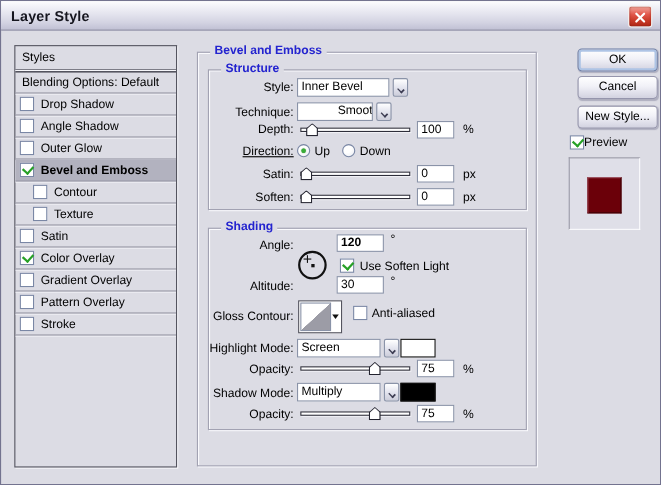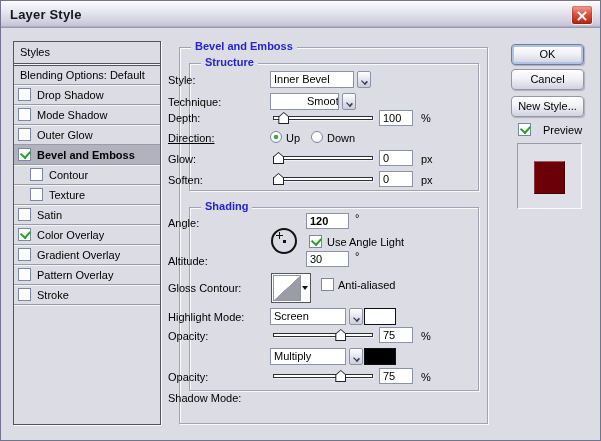--- a/index.html
+++ b/index.html
@@ -70,21 +70,21 @@
   }
   .arrow-btn::after{
     content:"";position:absolute;left:3px;top:6px;width:5px;height:5px;
     border-right:2px solid #3c3c52;border-bottom:2px solid #3c3c52;transform:rotate(45deg) scale(.8,.6);
   }
   .tinput{
     position:absolute;width:34px;height:16px;background:#fff;border:1px solid #8a93a8;
     font-family:"Liberation Sans","DejaVu Sans",sans-serif;font-size:11px;padding:0 3px;color:#000;
   }
   .unit{position:absolute;color:#000;}
-  .flabel{position:absolute;left:167px;width:80px;}
+  .flabel{position:absolute;left:186px;width:80px;text-align:right;}
 
   .slider{position:absolute;width:100px;height:14px;}
   .slider .track{position:absolute;left:0;top:5px;width:100%;height:4px;background:#fff;
     border:1px solid #2e2e3a;box-shadow:1px 1px 0 #f0f0f5;cursor:pointer;}
   .slider .thumb{position:absolute;top:1px;width:11px;height:12px;background:#22222e;
     clip-path:polygon(50% 0,100% 40%,100% 100%,0 100%,0 40%);cursor:pointer;}
   .slider .thumb::after{content:"";position:absolute;left:1px;top:1px;right:1px;bottom:1px;
     background:#fff;clip-path:polygon(50% 0,100% 40%,100% 100%,0 100%,0 40%);}
 
   
@@ -102,27 +102,27 @@
   .contour{position:absolute;left:270px;top:272px;width:40px;height:30px;border:1px solid #54545f;background:#fff;cursor:pointer;}
   .contour .thumb-img{position:absolute;left:1px;top:1px;width:28px;height:26px;
     background:linear-gradient(to bottom right,#ffffff 49.5%,#9c9ca6 50.5%);border:1px solid #8a93a8;}
   .contour .drop{position:absolute;right:2px;top:12px;width:0;height:0;
     border-left:3px solid transparent;border-right:3px solid transparent;border-top:4px solid #111;}
 
   .swatch{position:absolute;width:32px;height:17px;border:1px solid #111;cursor:pointer;}
 
   
   .btn{
-    position:absolute;left:510px;width:73px;height:21px;border-radius:4px;
+    position:absolute;left:524px;width:73px;height:21px;border-radius:4px;
     border:1px solid #9595ac;color:#000;text-align:center;line-height:19px;cursor:pointer;
     background:linear-gradient(180deg,#ffffff,#f1f1f7 45%,#e3e3ed 70%,#d2d2e0);
     box-shadow:1px 1px 1px rgba(90,90,120,.35);
   }
   .btn.default{border-color:#6b7da5;box-shadow:inset 0 0 0 2px #aec4e5,1px 1px 1px rgba(90,90,120,.35);}
-  .preview-wrap{position:absolute;left:517px;top:122px;display:flex;align-items:center;gap:12px;text-align:center;}
+  .preview-wrap{position:absolute;left:517px;top:122px;display:flex;align-items:center;gap:0;text-align:center;}
   .preview-box{
     position:absolute;left:516px;top:142px;width:65px;height:66px;background:#dfdfe8;
     border-top:1px solid #9a9aa6;border-left:1px solid #9a9aa6;border-right:1px solid #fbfbfd;border-bottom:1px solid #fbfbfd;
   }
   .preview-chip{position:absolute;left:16px;top:17px;width:31px;height:33px;
     border-top:1px solid #a25a68;border-left:1px solid #8c3340;border-right:1px solid #3d0005;border-bottom:1px solid #3d0005;}
 </style>
 </head>
 <body>
 
@@ -137,21 +137,21 @@
     <div class="list-header">Styles</div>
     <div class="dbl-sep"></div>
     <div class="blend-row">Blending Options: Default</div>
     <div id="styles-list">
         <div class="srow">
           <span class="cb"></span>
           <span class="lbl">Drop Shadow</span>
         </div>
         <div class="srow">
           <span class="cb"></span>
-          <span class="lbl">Mode Shadow</span>
+          <span class="lbl">Angle Shadow</span>
         </div>
         <div class="srow">
           <span class="cb"></span>
           <span class="lbl">Outer Glow</span>
         </div>
         <div class="srow sel">
           <span class="cb on"></span>
           <span class="lbl">Bevel and Emboss</span>
         </div>
         <div class="srow ind">
@@ -206,21 +206,21 @@
   </div>
   <input class="tinput" style="left: 378px; top: 109px;" value="100">
   <span class="unit" style="left:420px;top:111px;">%</span>
 
   <span class="flabel" style="top:131px;text-decoration:underline;">Direction:</span>
   <span class="radio on" style="left:269px;top:130px;"></span>
   <span class="unit" style="left:285px;top:131px;">Up</span>
   <span class="radio" style="left:310px;top:130px;"></span>
   <span class="unit" style="left:326px;top:131px;">Down</span>
 
-  <span class="flabel" style="top:152px;">Glow:</span>
+  <span class="flabel" style="top:152px;">Satin:</span>
   <div class="slider" style="left:272px;top:150px;">
     <div class="track"></div>
     <div class="thumb" style="left: calc(0% + 0px);"></div>
   </div>
   <input class="tinput" style="left: 378px; top: 149px;" value="0">
   <span class="unit" style="left:420px;top:152px;">px</span>
 
   <span class="flabel" style="top:173px;">Soften:</span>
   <div class="slider" style="left:272px;top:171px;">
     <div class="track"></div>
@@ -235,21 +235,21 @@
   <span class="flabel" style="top:216px;">Angle:</span>
   <input class="tinput" style="left: 305px; top: 212px; width: 43px; font-weight: bold;" value="120">
   <span class="unit" style="left:354px;top:211px;">°</span>
 
   <div class="dial">
     <div class="cross"></div>
     <div class="dot"></div>
   </div>
 
   <span class="check on" style="position:absolute;left:308px;top:234px;"></span>
-  <span class="unit" style="left:326px;top:235px;">Use Angle Light</span>
+  <span class="unit" style="left:326px;top:235px;">Use Soften Light</span>
 
   <span class="flabel" style="top:254px;">Altitude:</span>
   <input class="tinput" style="left: 305px; top: 250px; width: 43px;" value="30">
   <span class="unit" style="left:354px;top:249px;">°</span>
 
   <span class="flabel" style="top:281px;">Gloss Contour:</span>
   <div class="contour">
     <div class="thumb-img"></div>
     <div class="drop"></div>
   </div>
@@ -262,21 +262,21 @@
   <div class="swatch" style="left: 363px; top: 307px; background: rgb(255, 255, 255);"></div>
 
   <span class="flabel" style="top:329px;">Opacity:</span>
   <div class="slider" style="left:272px;top:327px;">
     <div class="track"></div>
     <div class="thumb" style="left: calc(70% - 7.7px);"></div>
   </div>
   <input class="tinput" style="left: 378px; top: 326px;" value="75">
   <span class="unit" style="left:420px;top:329px;">%</span>
 
-  <span class="flabel" style="top:351px;margin-top:40px;">Shadow Mode:</span>
+  <span class="flabel" style="top:351px;">Shadow Mode:</span>
   <div class="field" style="left:269px;top:347px;width:76px;height:17px;">Multiply</div>
   <div class="arrow-btn" style="left:348px;top:347px;"></div>
   <div class="swatch" style="left: 363px; top: 347px; background: rgb(0, 0, 0);"></div>
 
   <span class="flabel" style="top:370px;">Opacity:</span>
   <div class="slider" style="left:272px;top:368px;">
     <div class="track"></div>
     <div class="thumb" style="left: calc(70% - 7.7px);"></div>
   </div>
   <input class="tinput" style="left: 378px; top: 367px;" value="75">

